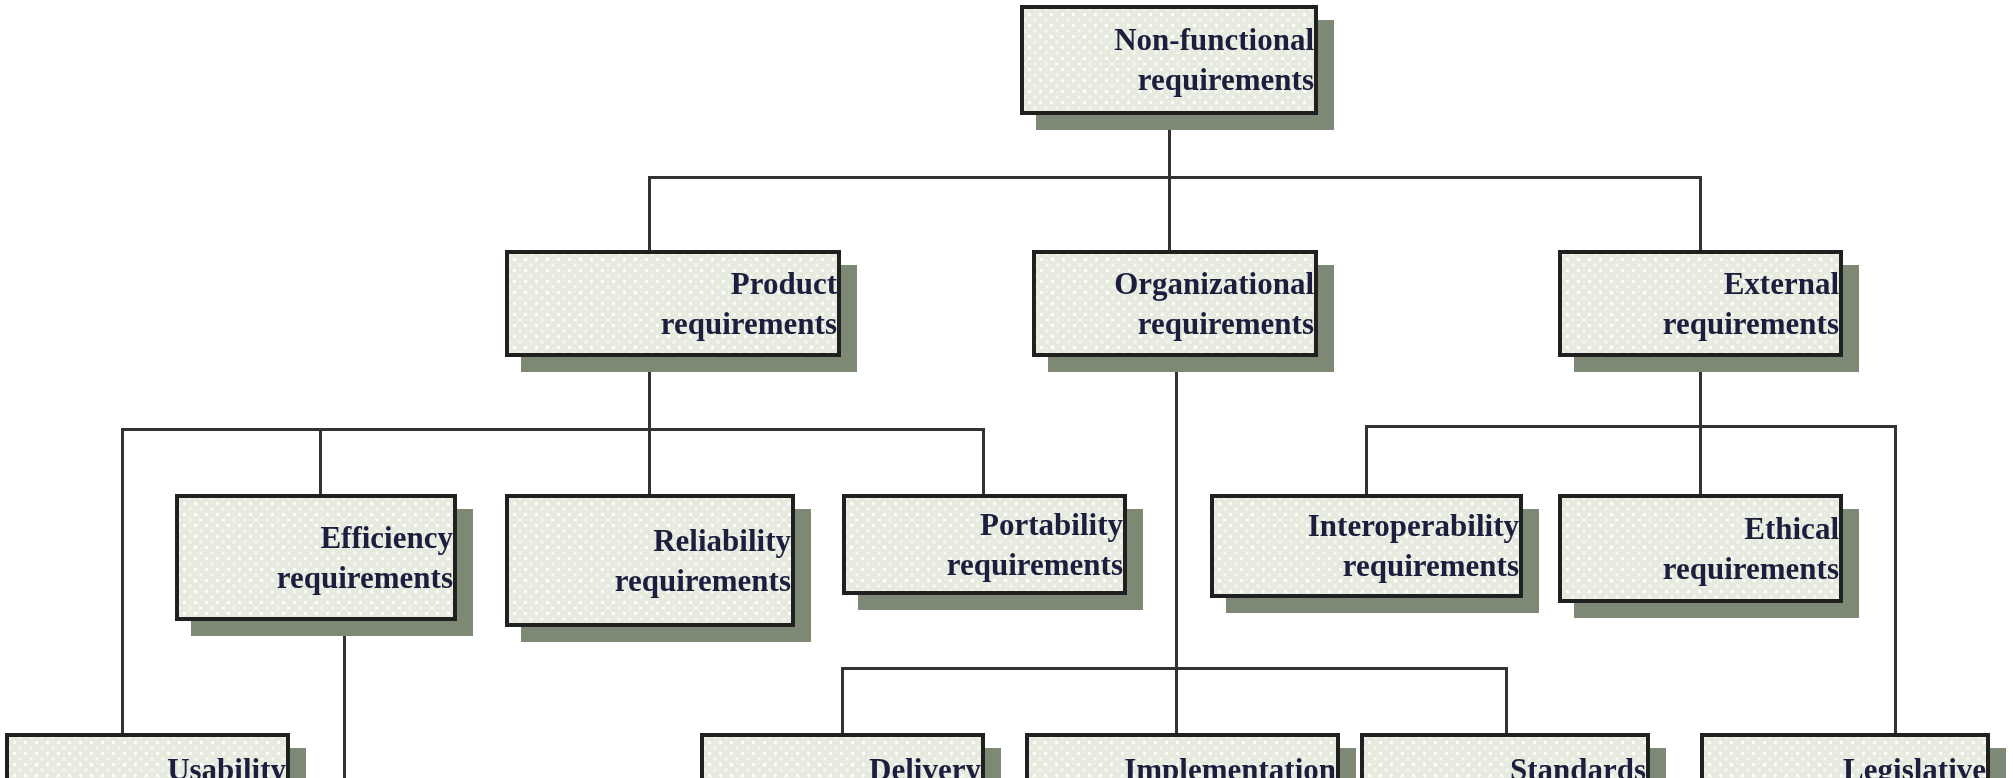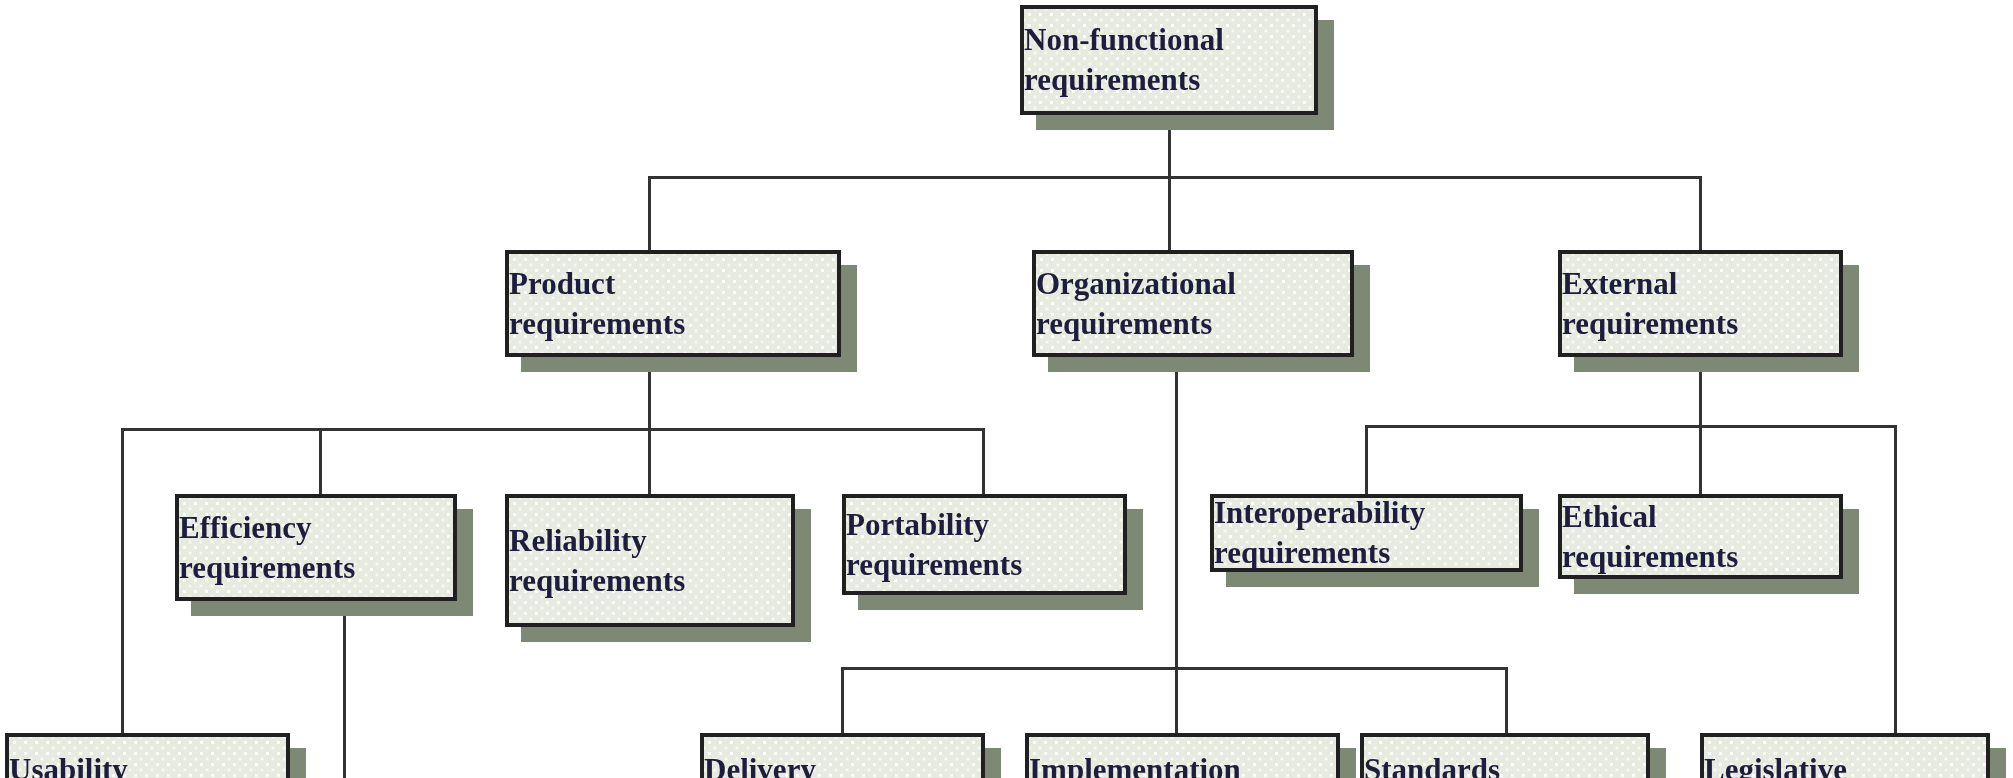--- a/index.html
+++ b/index.html
@@ -18,21 +18,21 @@
   .node{
     position:absolute;z-index:2;box-sizing:border-box;
     background-color:#e7eade;
     background-image:
       radial-gradient(circle, rgba(255,255,255,0.95) 1.6px, rgba(255,255,255,0) 1.9px),
       radial-gradient(circle, rgba(255,255,255,0.65) 1.6px, rgba(255,255,255,0) 1.9px);
     background-size:11px 11px, 11px 11px;
     background-position:0 0, 5.5px 5.5px;
     border:4px solid #202020;
     box-shadow:16px 15px 0 0 #7d8875;
-    display:flex;flex-direction:column;justify-content:center;align-items:flex-start;
+    display:flex;flex-direction:column;justify-content:center;align-items:flex-end;
     color:#1d1d3e;font-weight:bold;font-size:31px;line-height:40px;
     text-align:center;white-space:nowrap;
   }
   .node.clipped{justify-content:flex-start;padding-top:13px;}
 </style>
 </head>
 <body>
 
 <div id="canvas">
 
@@ -60,46 +60,46 @@
 
   <div class="node" style="left:1020px;top:5px;width:298px;height:110px">
     <div>Non-functional</div>
     <div>requirements</div>
   </div>
 
   <div class="node" style="left:505px;top:250px;width:336px;height:107px">
     <div>Product</div>
     <div>requirements</div>
   </div>
-  <div class="node" style="left:1032px;top:250px;width:322px;height:107px">
+  <div class="node" style="left:1032px;top:250px;width:286px;height:107px">
     <div>Organizational</div>
     <div>requirements</div>
   </div>
   <div class="node" style="left:1558px;top:250px;width:285px;height:107px">
     <div>External</div>
     <div>requirements</div>
   </div>
 
-  <div class="node" style="left:175px;top:494px;width:282px;height:107px">
+  <div class="node" style="left:175px;top:494px;width:282px;height:127px">
     <div>Efficiency</div>
     <div>requirements</div>
   </div>
   <div class="node" style="left:505px;top:494px;width:290px;height:133px">
     <div>Reliability</div>
     <div>requirements</div>
   </div>
   <div class="node" style="left:842px;top:494px;width:285px;height:101px">
     <div>Portability</div>
     <div>requirements</div>
   </div>
-  <div class="node" style="left:1210px;top:494px;width:313px;height:78px">
+  <div class="node" style="left:1210px;top:494px;width:313px;height:104px">
     <div>Interoperability</div>
     <div>requirements</div>
   </div>
-  <div class="node" style="left:1558px;top:494px;width:285px;height:85px">
+  <div class="node" style="left:1558px;top:494px;width:285px;height:109px">
     <div>Ethical</div>
     <div>requirements</div>
   </div>
 
   <div class="node clipped" style="left:5px;top:733px;width:285px;height:120px">
     <div>Usability</div>
   </div>
   <div class="node clipped" style="left:700px;top:733px;width:285px;height:120px">
     <div>Delivery</div>
   </div>

